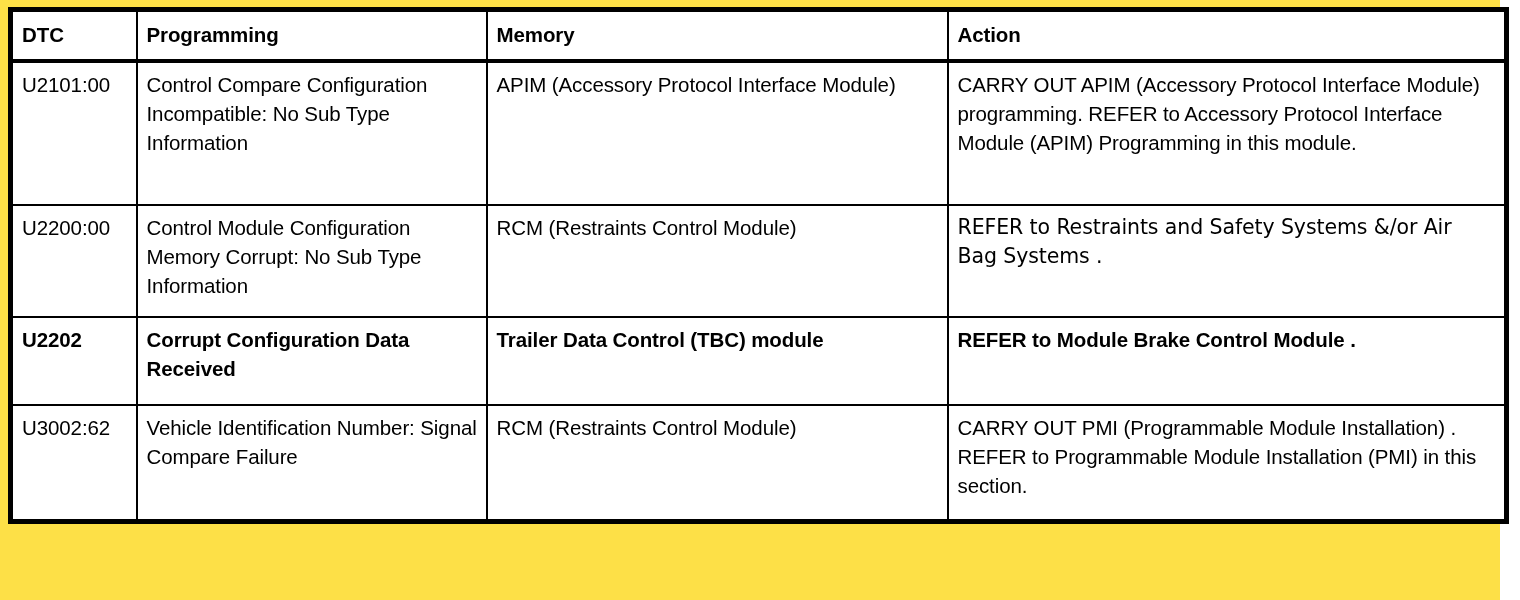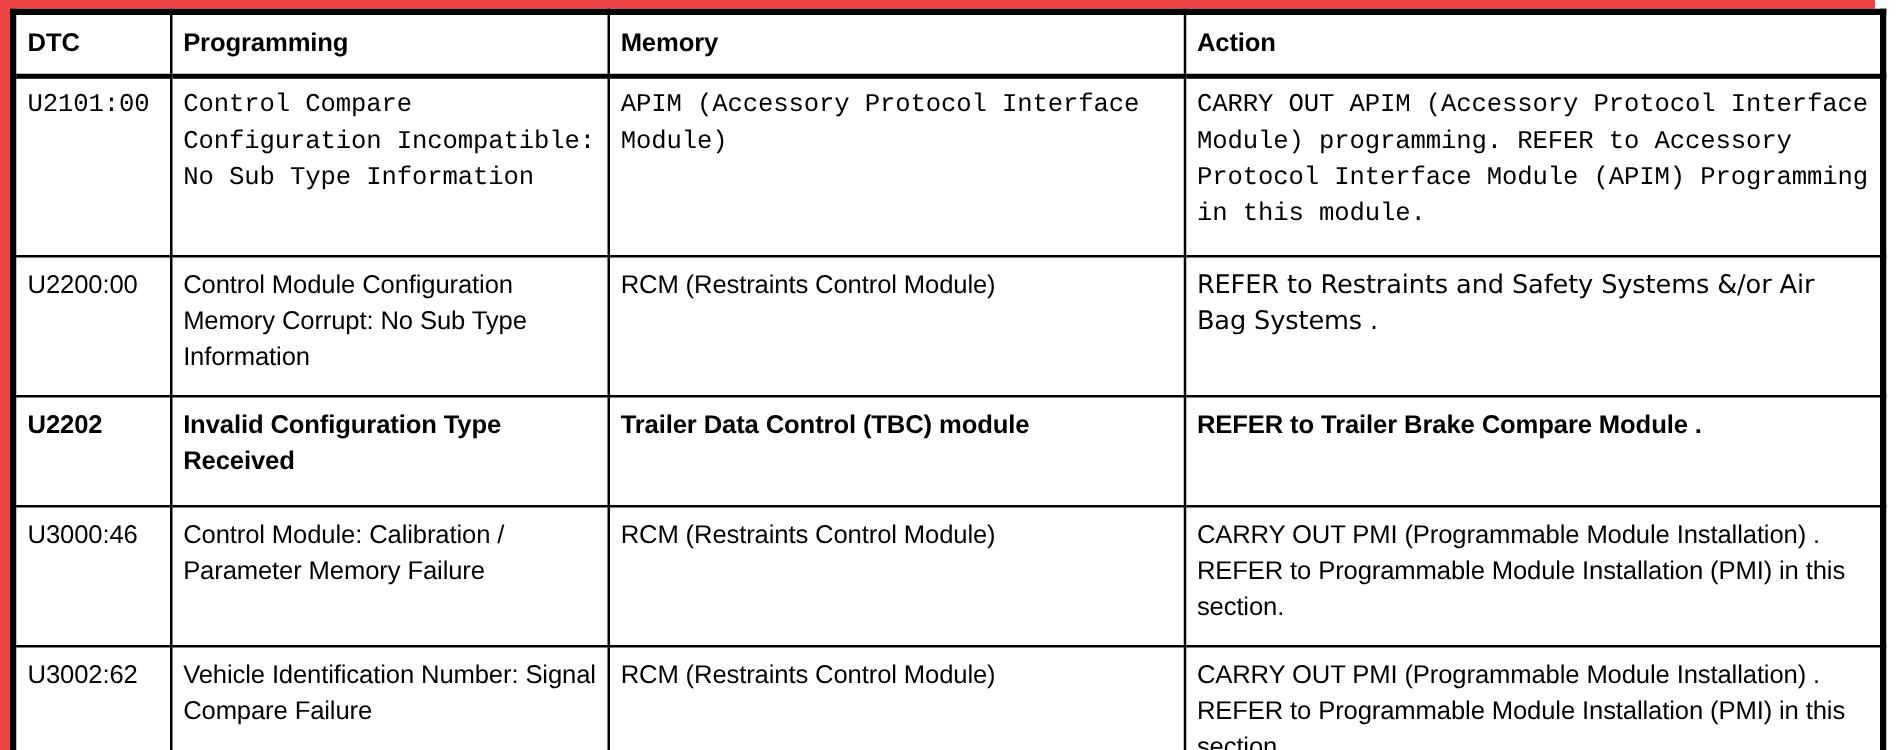--- a/index.html
+++ b/index.html
@@ -12,21 +12,21 @@
     height: 600px;
     font-family: "Liberation Sans", sans-serif;
     color: #000000;
     overflow: hidden;
   }
 
   #page {
     position: relative;
     width: 1500px;
     height: 600px;
-    background: #ef4444;
+    background: #fde047;
   }
 
   table.dtc-table {
     position: absolute;
     left: 8px;
     top: 7px;
     width: 1496px;
     border-collapse: collapse;
     table-layout: fixed;
     background: #ffffff;
@@ -61,21 +61,21 @@
     font-size: 20.5px;
   }
 
   
   col.c-dtc   { width: 126px; }
   col.c-desc  { width: 350px; }
   col.c-src   { width: 461px; }
   col.c-act   { width: 559px; }
 
   
-  tr.r-1 > td { height: 128px; font-family: Liberation Mono, monospace; }
+  tr.r-1 > td { height: 128px; }
   tr.r-2 > td { height: 97px; }
   tr.r-3 > td { height: 73px; font-weight: bold; }
   tr.r-4 > td { height: 97px; }
   tr.r-5 > td { height: 100px; }
 
   
   td.action-alt {
     font-family: "DejaVu Sans", sans-serif;
     font-size: 19px;
     padding-left: 16px;
@@ -117,31 +117,25 @@
 
       <tr class="r-2">
         <td>U2200:00</td>
         <td>Control Module Configuration Memory Corrupt: No Sub Type Information</td>
         <td>RCM (Restraints Control Module)</td>
         <td class="action-alt">REFER to Restraints and Safety Systems &amp;/or Air Bag Systems .</td>
       </tr>
 
       <tr class="r-3">
         <td>U2202</td>
-        <td>Invalid Configuration Type Received</td>
+        <td>Corrupt Configuration Data Received</td>
         <td>Trailer Data Control (TBC) module</td>
-        <td>REFER to Trailer Brake Compare Module .</td>
+        <td>REFER to Module Brake Control Module .</td>
       </tr>
 
-      <tr class="r-4">
-        <td>U3000:46</td>
-        <td>Control Module: Calibration / Parameter Memory Failure</td>
-        <td>RCM (Restraints Control Module)</td>
-        <td>CARRY OUT PMI (Programmable Module Installation) . REFER to Programmable Module Installation (PMI) in this section.</td>
-      </tr>
 
       <tr class="r-5">
         <td>U3002:62</td>
         <td>Vehicle Identification Number: Signal Compare Failure</td>
         <td>RCM (Restraints Control Module)</td>
         <td>CARRY OUT PMI (Programmable Module Installation) . REFER to Programmable Module Installation (PMI) in this section.</td>
       </tr>
 
     </tbody>
   </table>

